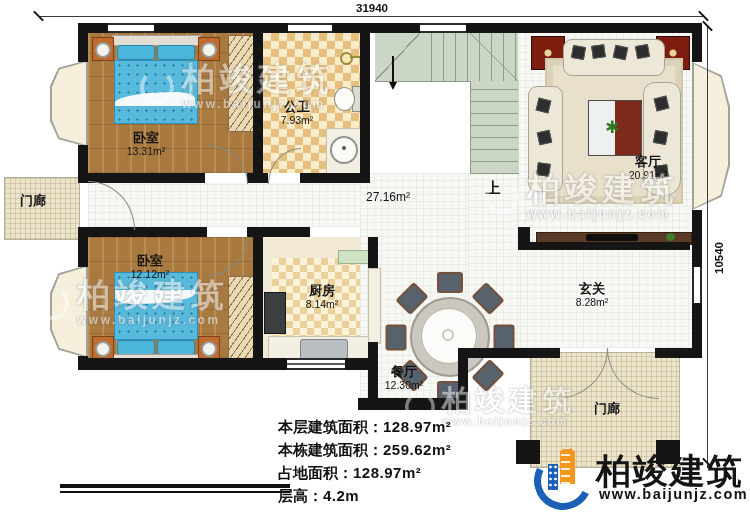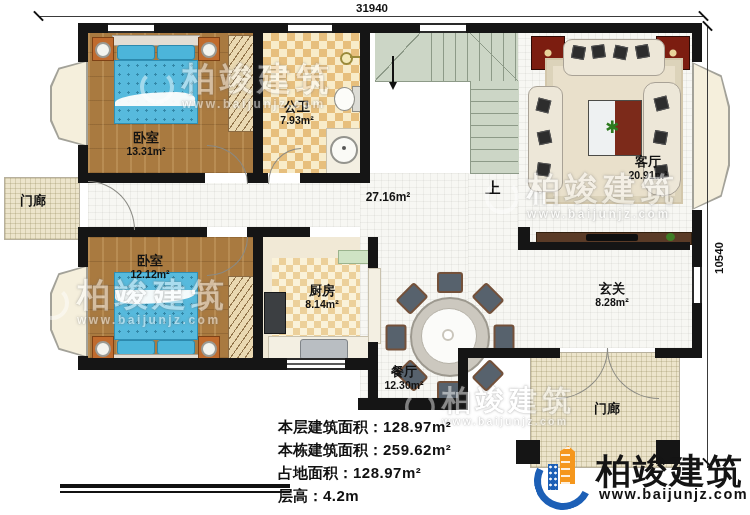--- a/index.html
+++ b/index.html
@@ -36,21 +36,21 @@
   
   .arc{position:absolute;z-index:14;border:0 solid #8a8a84;}
   .arc.tr{border-top-width:1.5px;border-right-width:1.5px;border-top-right-radius:100% 100%;}
   .arc.tl{border-top-width:1.5px;border-left-width:1.5px;border-top-left-radius:100% 100%;}
   .arc.br{border-bottom-width:1.5px;border-right-width:1.5px;border-bottom-right-radius:100% 100%;}
   .arc.bl{border-bottom-width:1.5px;border-left-width:1.5px;border-bottom-left-radius:100% 100%;}
   
   .room-label{position:absolute;transform:translate(-50%,-50%);text-align:center;color:#121212;z-index:20;
               line-height:1.12;white-space:nowrap;}
   .rl-name{font-size:13px;font-weight:bold;}
-  .rl-area{font-size:10.5px;font-weight:bold;}
+  .rl-area{font-size:10.5px;font-weight:normal;}
   .solo{font-size:13px;font-weight:bold;}
   
   .f{position:absolute;z-index:5;}
   .nightstand{background:#c06b2e;border:1px solid #7e4216;}
   .nightstand i{display:block;width:12px;height:12px;margin:4px auto;background:#f3f3ee;border:2px solid #9a9a94;border-radius:50%;}
   .pillow{background:#4cb5da;border:1px solid #2c89ad;border-radius:3px;}
   .duvet{background-color:#57badd;border:1px solid #2f8fb4;
          background-image:radial-gradient(rgba(15,85,115,.5) 1px,transparent 1.4px);background-size:9px 9px;}
   .wave{background:#fdfdfc;opacity:.95;}
   .headboard{background:#e3ddd3;border:1px solid #a8a296;}
@@ -300,21 +300,21 @@
   <div class="room-label" style="left:388px;top:198px;">
     <div class="rl-area" style="font-size:12px;">27.16m²</div>
   </div>
   <div class="room-label" style="left:493px;top:188px;">
     <div class="solo" style="font-size:15px;">上</div>
   </div>
   <div class="room-label" style="left:648px;top:168px;">
     <div class="rl-name">客厅</div>
     <div class="rl-area">20.91m²</div>
   </div>
-  <div class="room-label" style="left:612px;top:295px;">
+  <div class="room-label" style="left:592px;top:295px;">
     <div class="rl-name">玄关</div>
     <div class="rl-area">8.28m²</div>
   </div>
   <div class="room-label" style="left:404px;top:378px;">
     <div class="rl-name">餐厅</div>
     <div class="rl-area">12.30m²</div>
   </div>
   <div class="room-label" style="left:607px;top:409px;">
     <div class="solo">门廊</div>
   </div>

